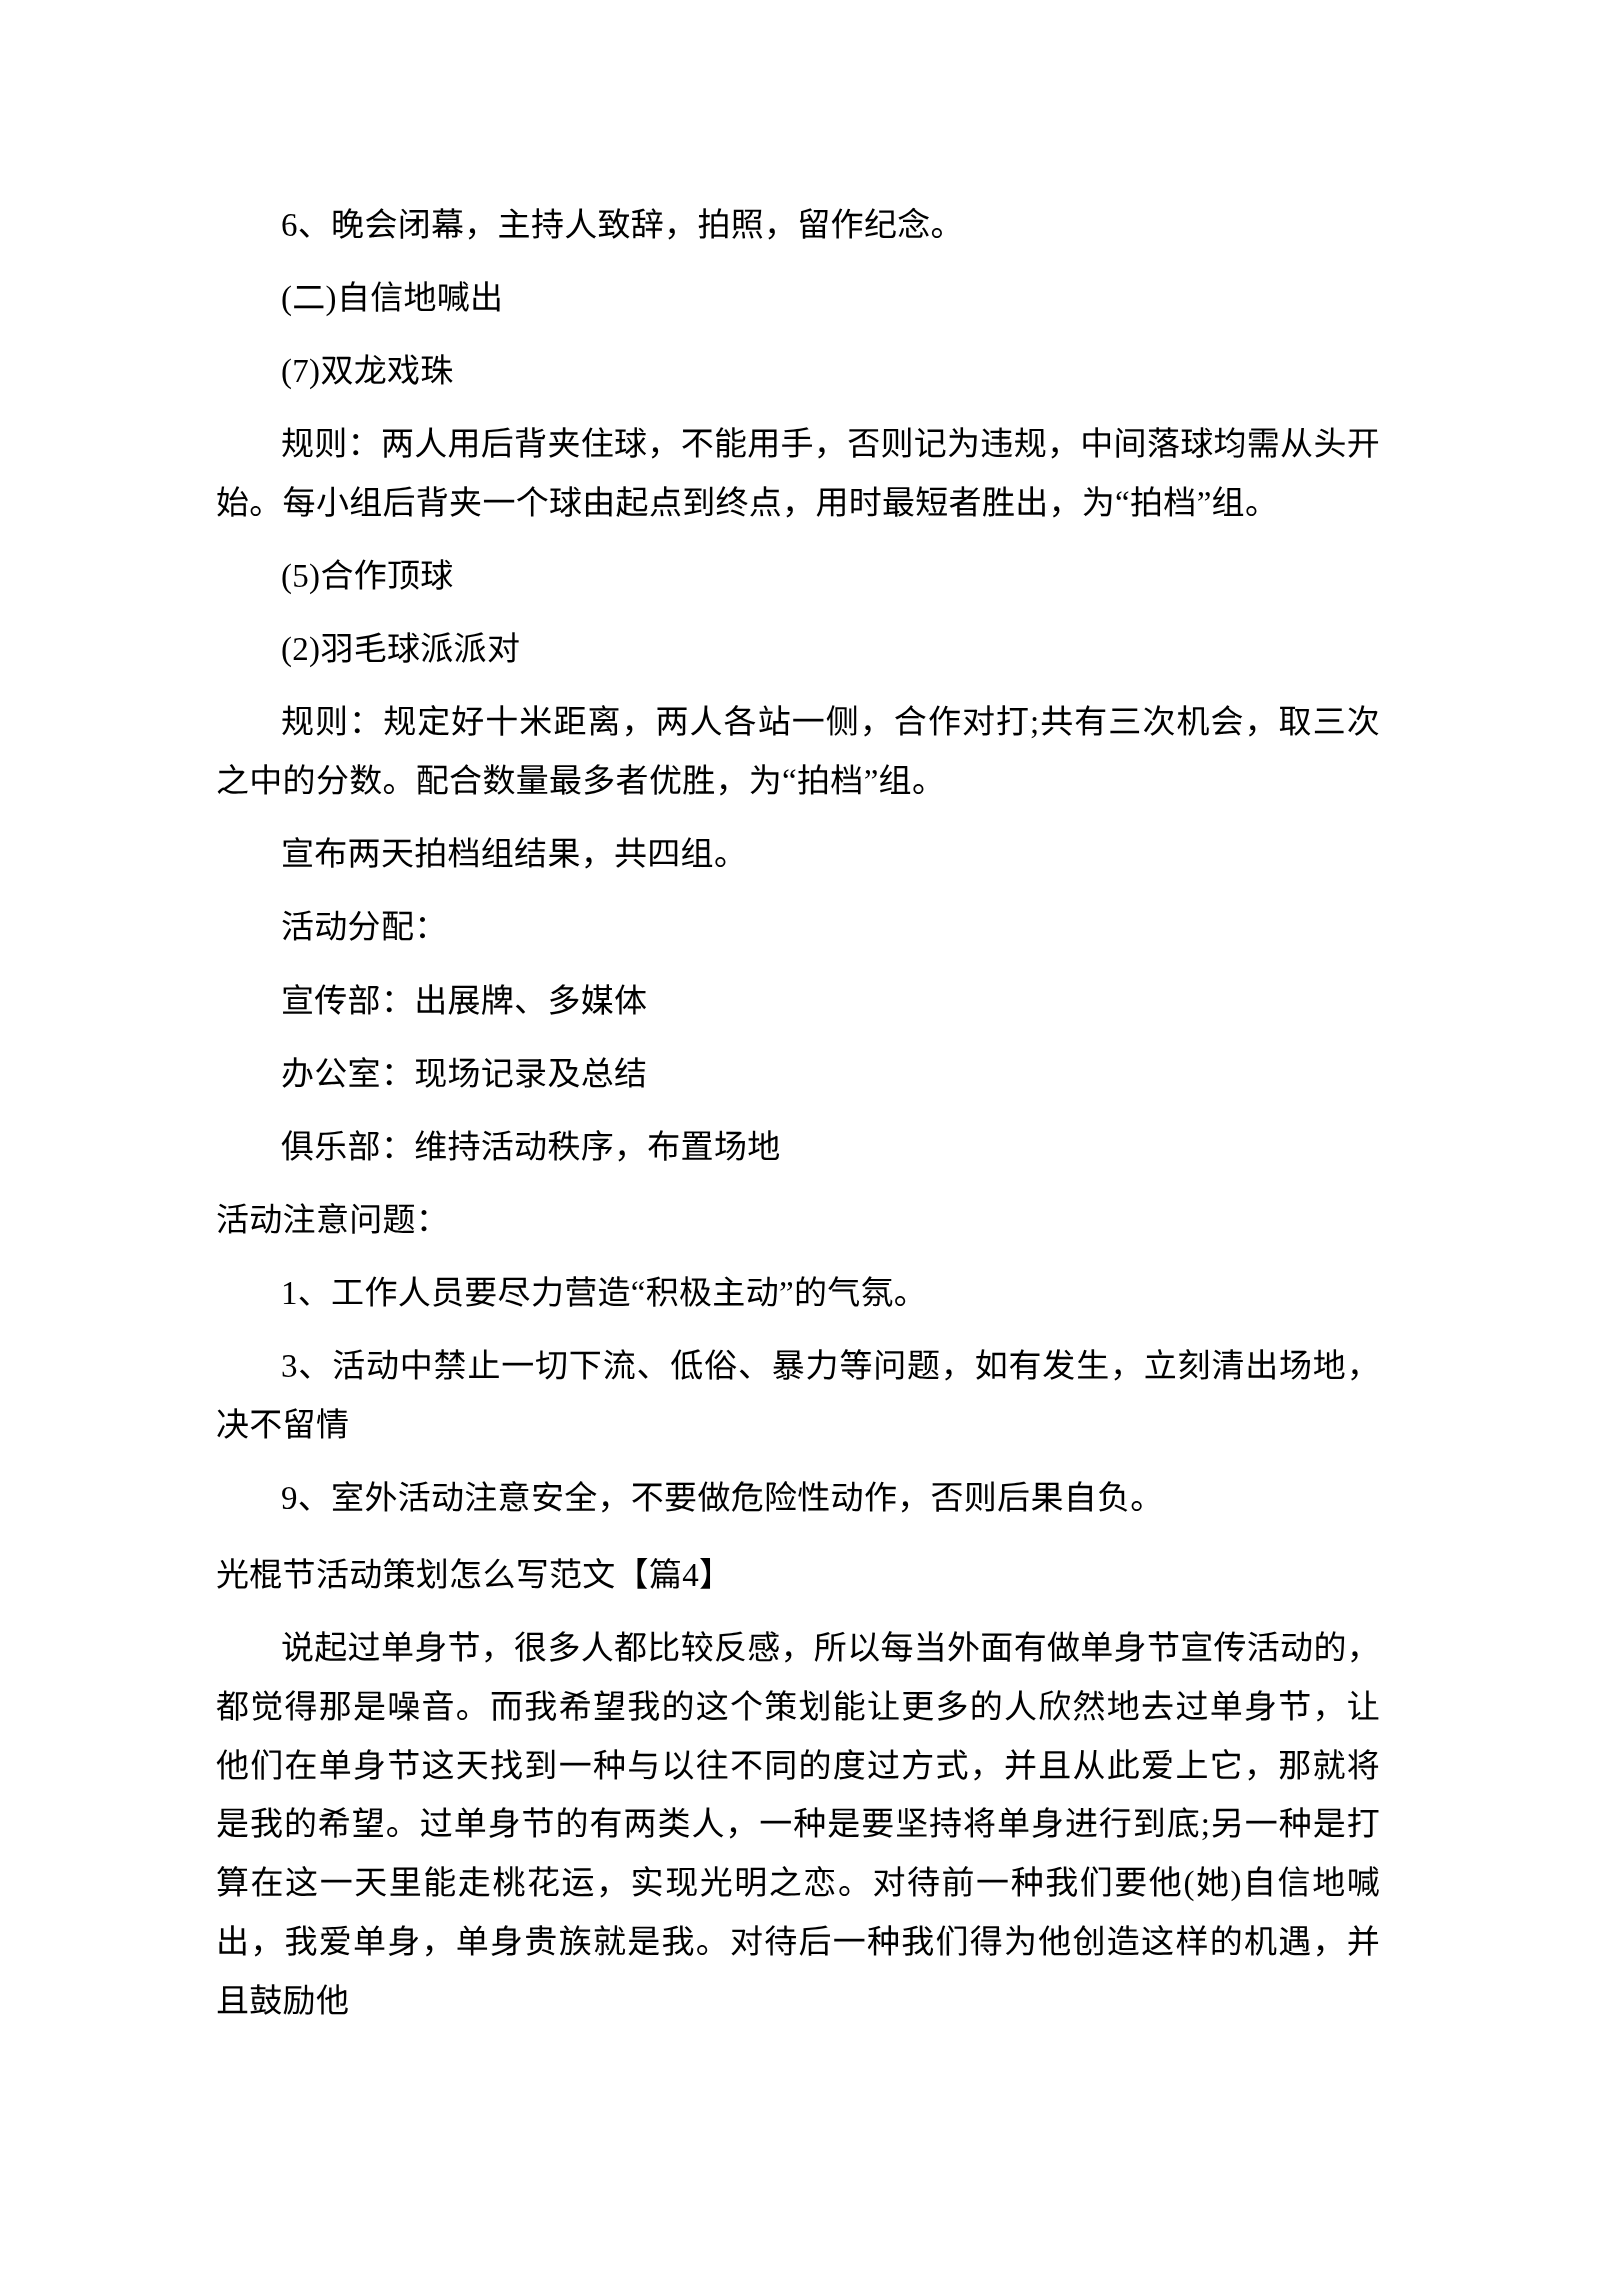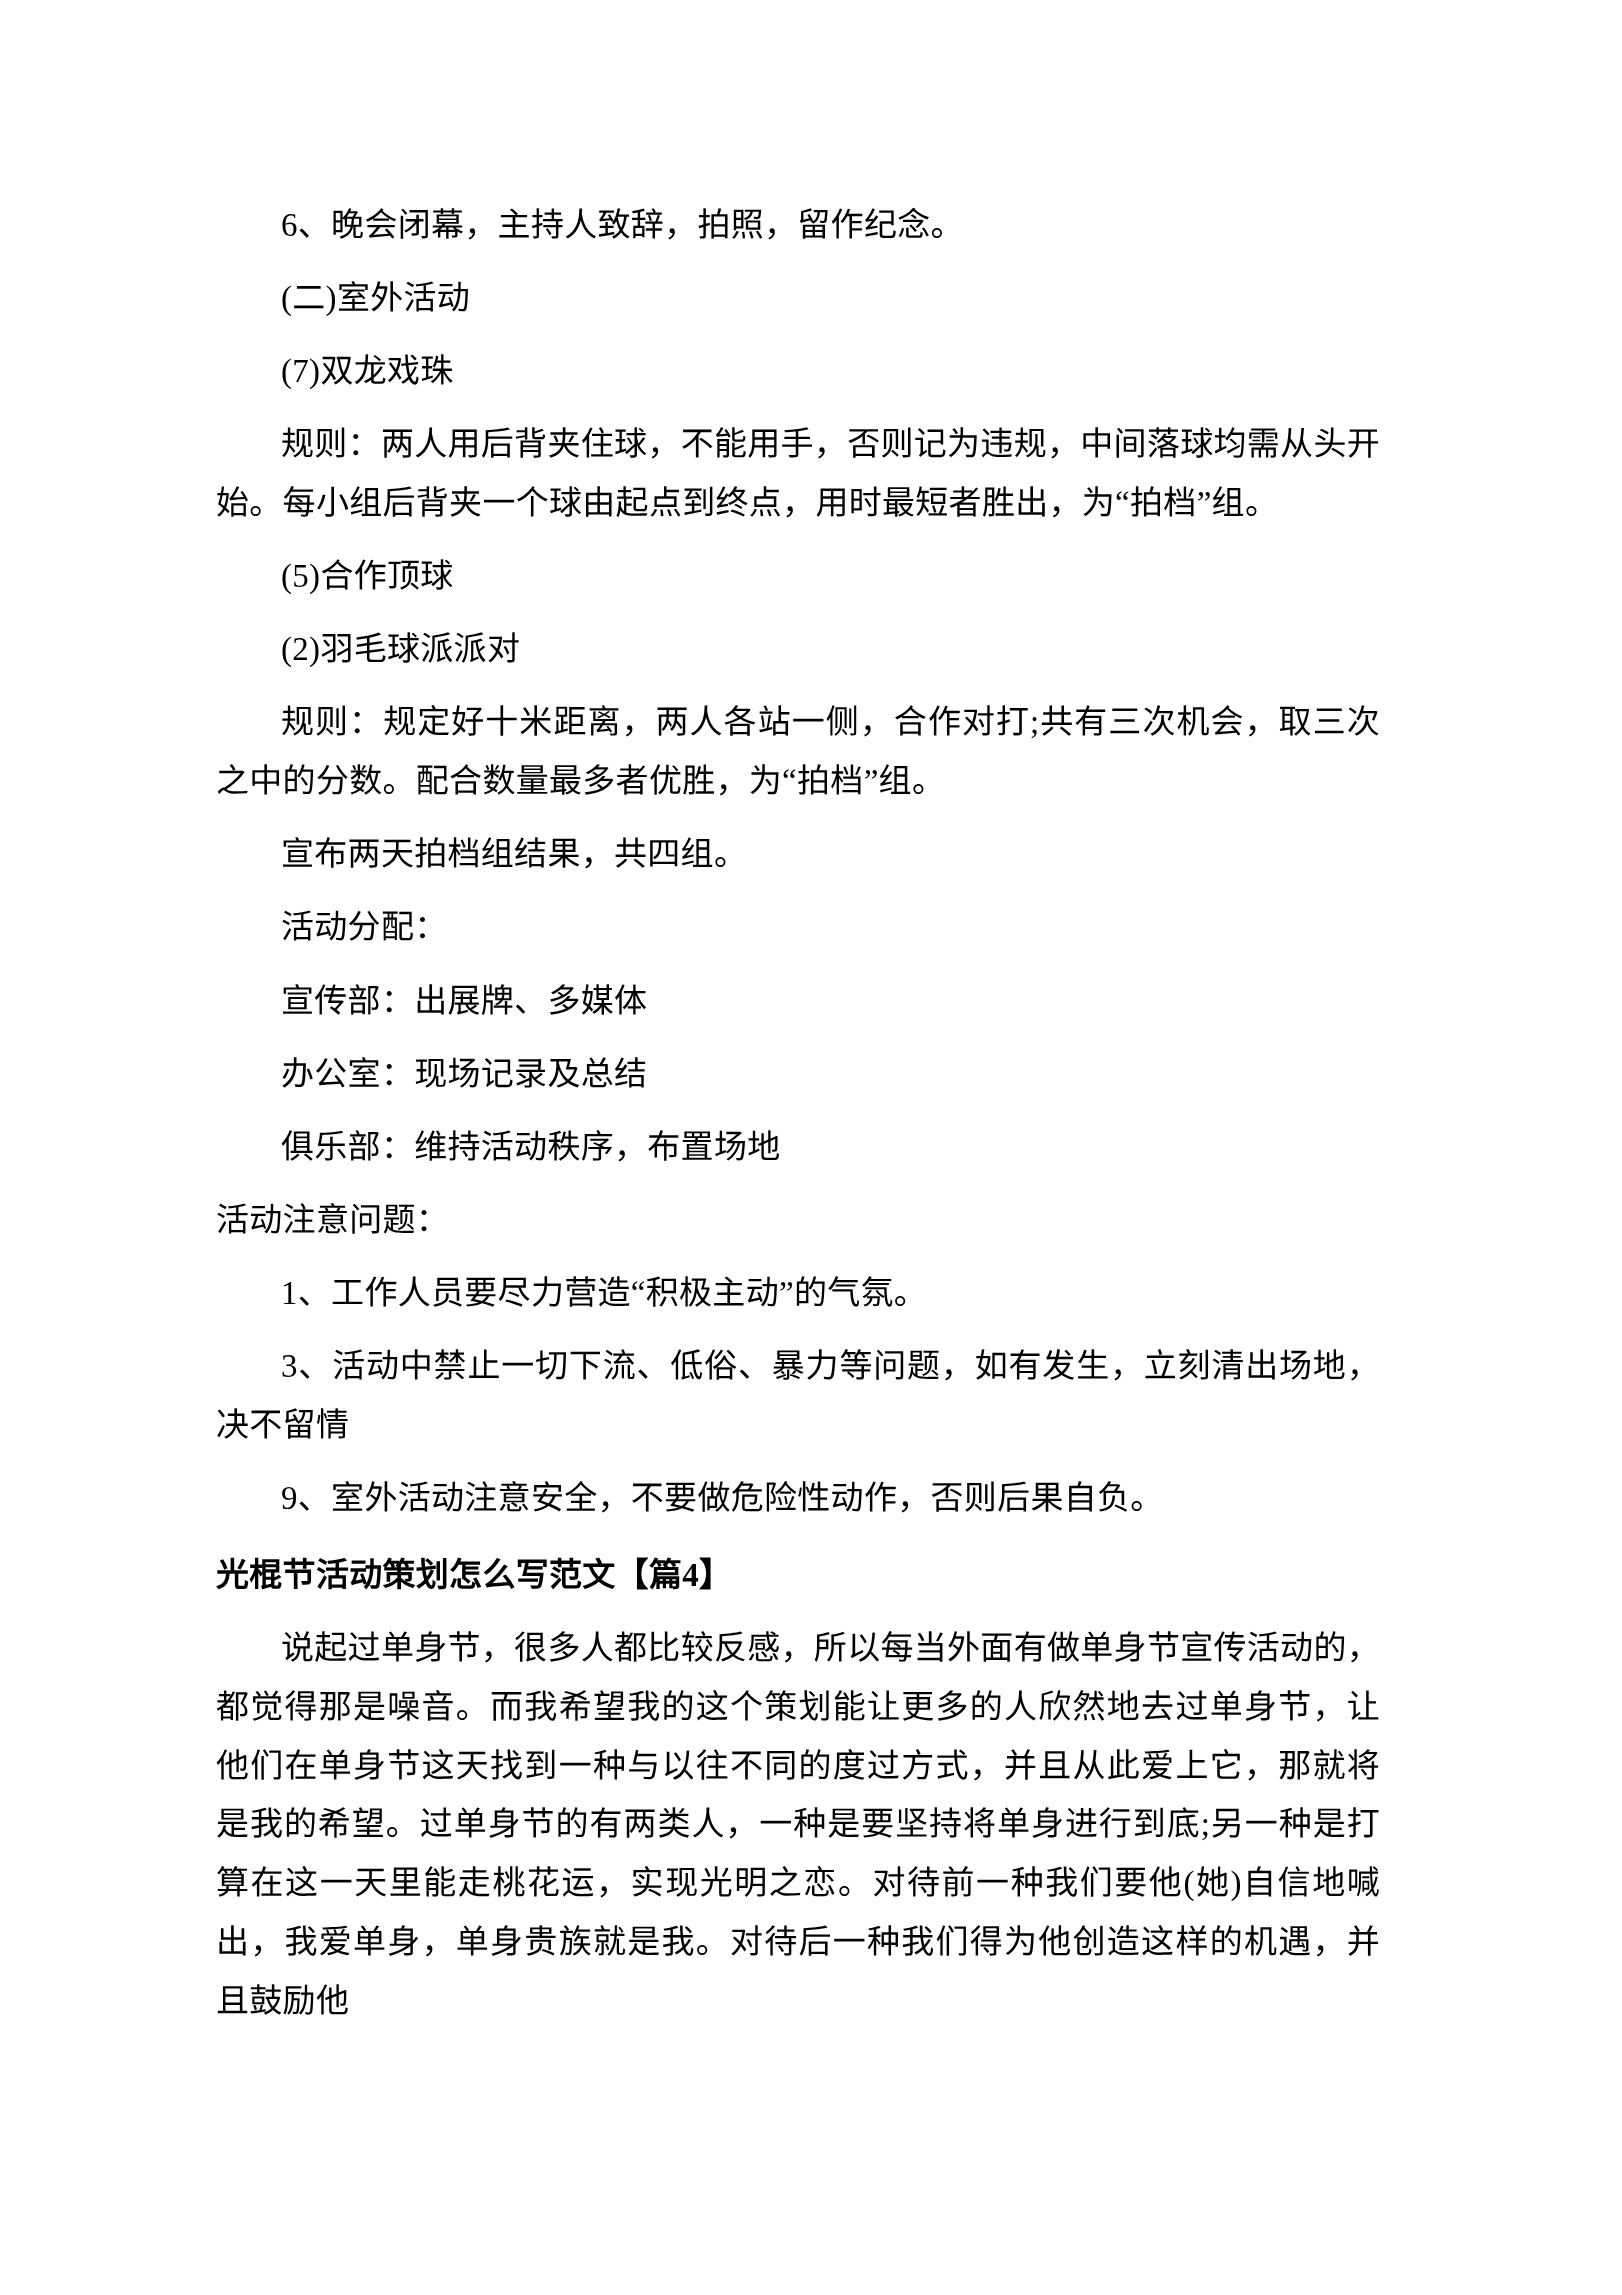--- a/index.html
+++ b/index.html
@@ -32,34 +32,34 @@
     margin: 0 0 14.4px 0;
     white-space: pre-wrap;
   }
   .indent {
     text-indent: 65px;
   }
   .noindent {
     text-indent: 0;
   }
   .heading {
-    font-weight: bold;
+    font-weight: normal;
     text-indent: 0;
     margin-top: 18.3px;
     margin-bottom: 14.4px;
   }
 </style>
 </head>
 <body>
 
 <div class="page">
   <div class="doc">
 
     <p class="indent">6、晚会闭幕，主持人致辞，拍照，留作纪念。</p>
-    <p class="indent">(二)室外活动</p>
+    <p class="indent">(二)自信地喊出</p>
     <p class="indent">(7)双龙戏珠</p>
     <p class="indent">规则：两人用后背夹住球，不能用手，否则记为违规，中间落球均需从头开始。每小组后背夹一个球由起点到终点，用时最短者胜出，为“拍档”组。</p>
     <p class="indent">(5)合作顶球</p>
     <p class="indent">(2)羽毛球派派对</p>
     <p class="indent">规则：规定好十米距离，两人各站一侧，合作对打;共有三次机会，取三次之中的分数。配合数量最多者优胜，为“拍档”组。</p>
     <p class="indent">宣布两天拍档组结果，共四组。</p>
     <p class="indent">活动分配：</p>
     <p class="indent">宣传部：出展牌、多媒体</p>
     <p class="indent">办公室：现场记录及总结</p>
     <p class="indent">俱乐部：维持活动秩序，布置场地</p>

